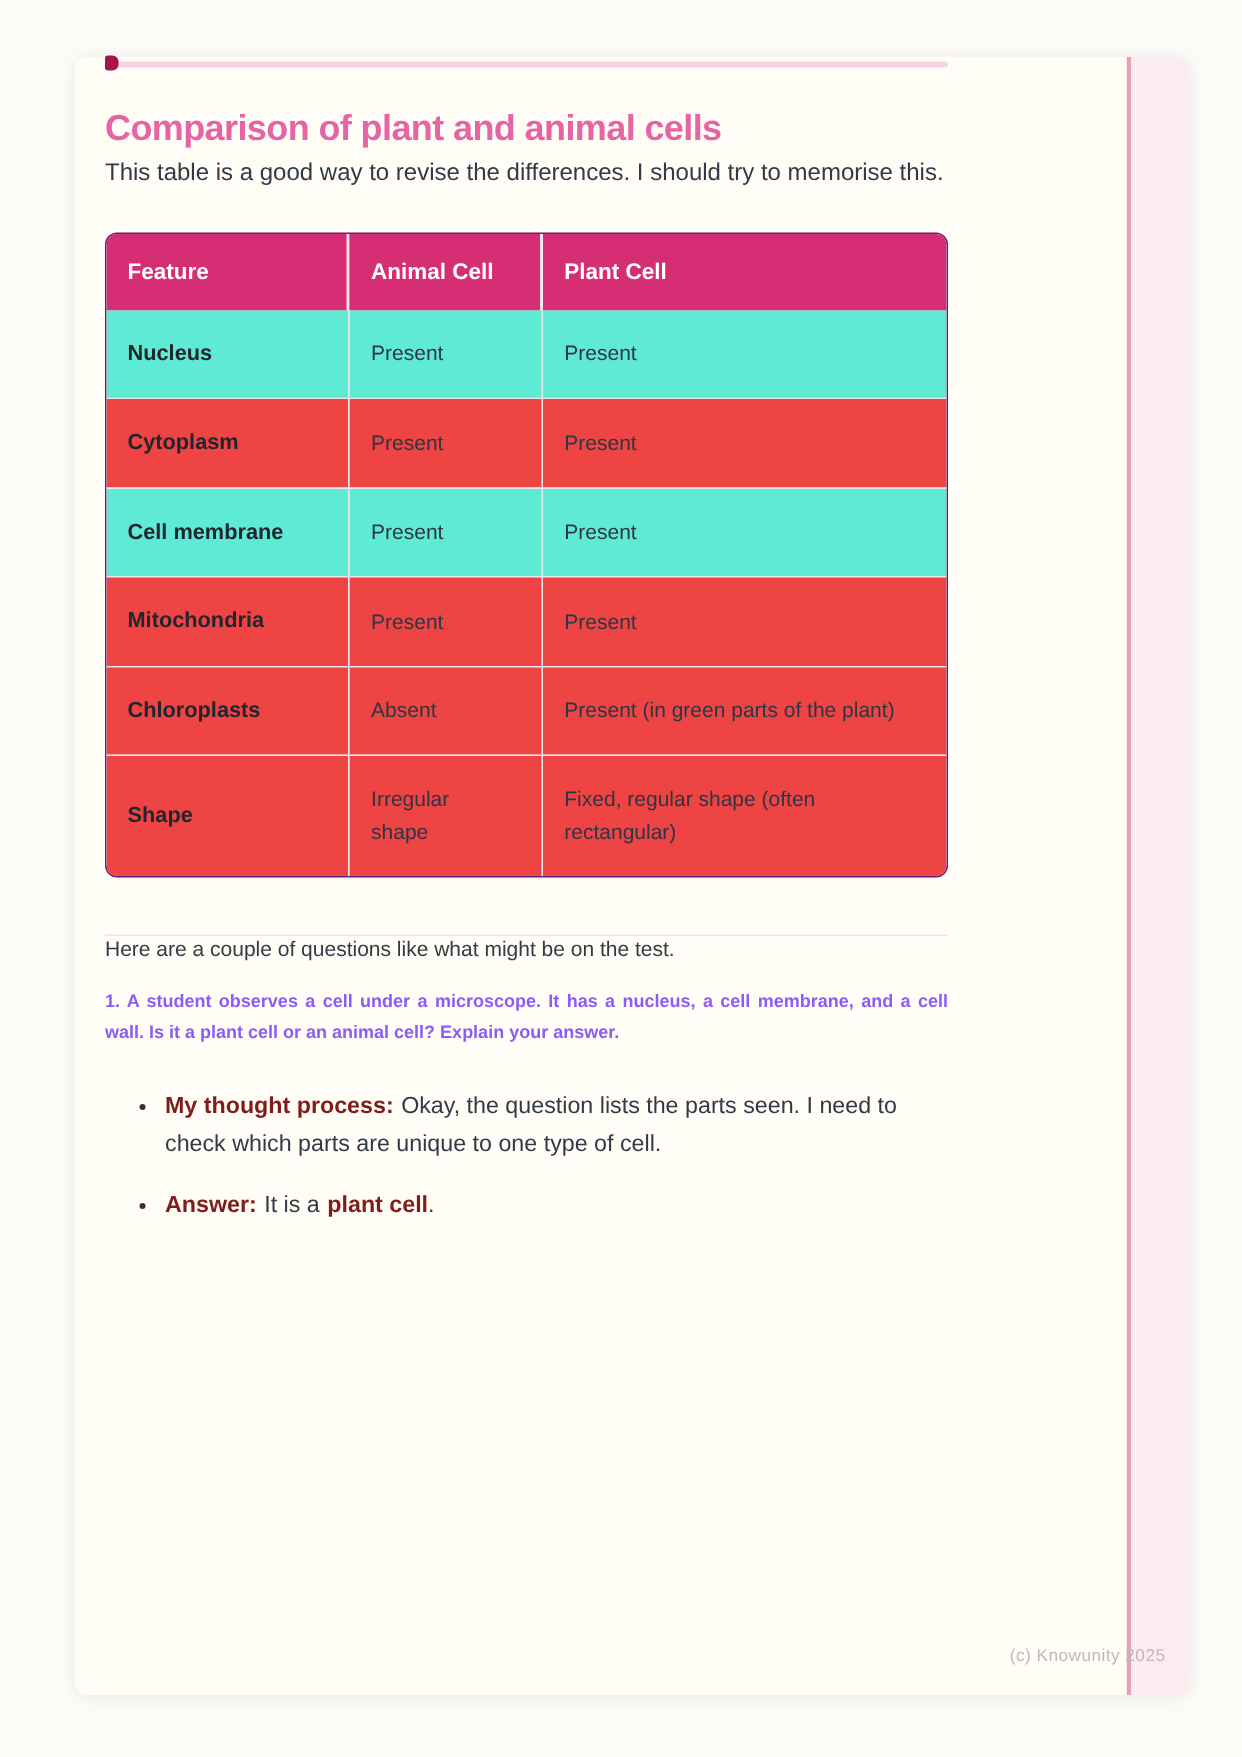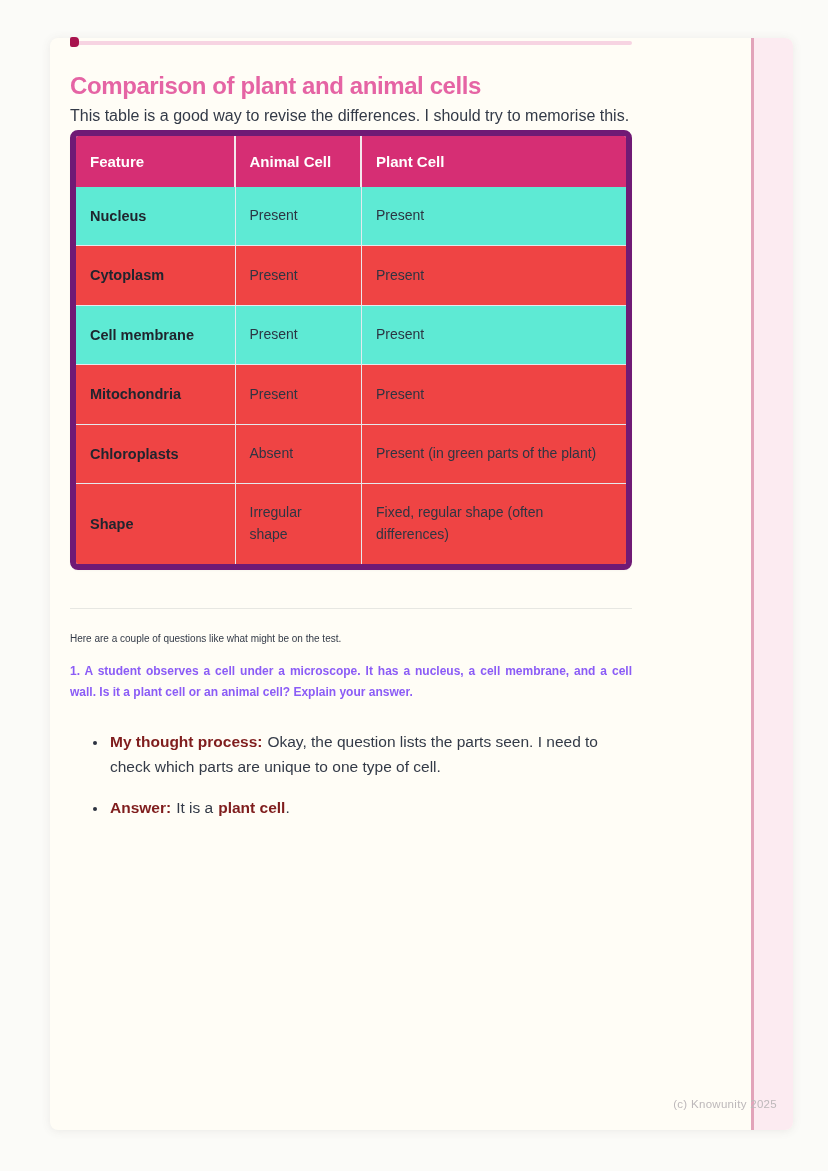--- a/index.html
+++ b/index.html
@@ -54,21 +54,22 @@
     color: #e564a4;
   }
   p.intro {
     margin-top: 3px;
     font-size: 16px;
     line-height: 1.68;
     color: #333a47;
     text-align: justify;
   }
   .table-wrap {
-    border: 6px solid #701a75;
+    margin-top: 25px;
+    border: 1px solid #701a75;
     border-radius: 8px;
     overflow: hidden;
     box-shadow: 0 1px 2px rgba(0,0,0,0.03);
   }
   table {
     width: 100%;
     border-collapse: separate;
     border-spacing: 0;
   }
   thead th {
@@ -106,22 +107,21 @@
   h1.title {
     margin-top: 22px;
     font-size: 28.5px;
     font-weight: 700;
     letter-spacing: -0.5px;
     color: #cc2569;
     padding-bottom: 13px;
     border-bottom: 3px solid #e98fb3;
   }
   p.practice-intro {
-    margin-top: 24px;
-    font-size: 10px;
+    font-size: 14px;
     color: #333a47;
   }
   p.question {
     margin-top: 17px;
     font-size: 12px;
     font-weight: 700;
     line-height: 1.75;
     color: #8b5cf6;
     text-align: justify;
   }
@@ -203,21 +203,21 @@
           </tr>
           <tr class="even">
             <th>Chloroplasts</th>
             <td>Absent</td>
             <td>Present (in green parts of the plant)</td>
           </tr>
           <tr class="even">
             <th>Shape</th>
             <td>Irregular
 shape</td>
-            <td>Fixed, regular shape (often differences)</td>
+            <td>Fixed, regular shape (often rectangular)</td>
           </tr>
         </tbody>
       </table>
     </div>
 
     <div class="divider"></div>
 
 
     <p class="practice-intro">Here are a couple of questions like what might be on the test.</p>
 

